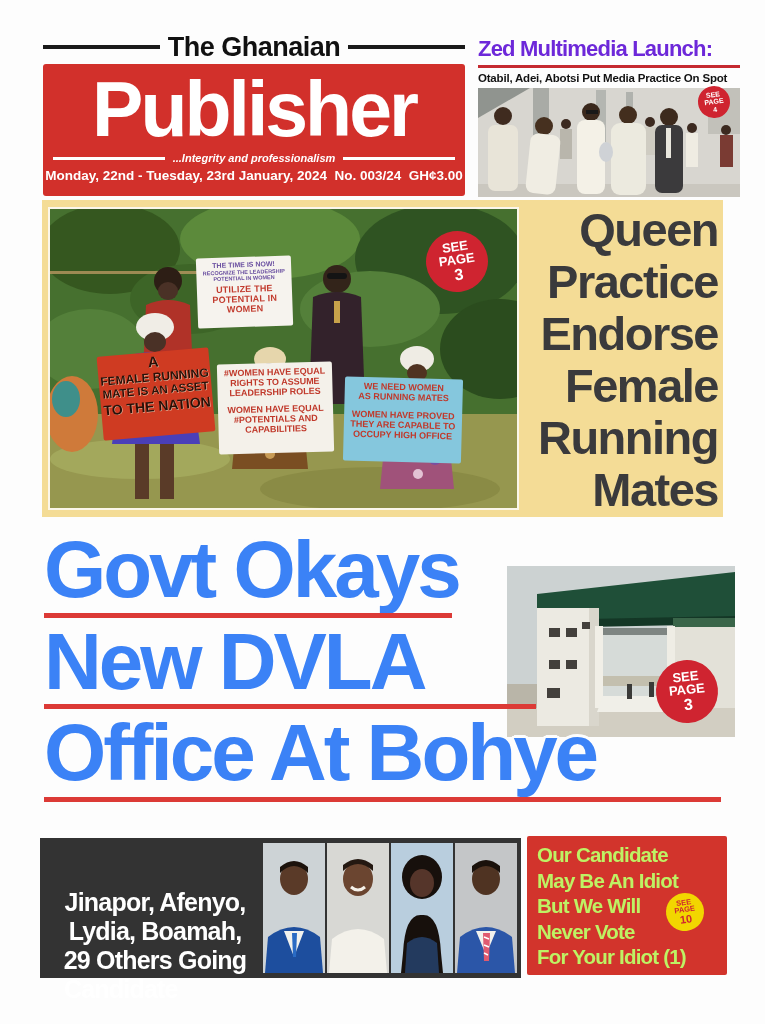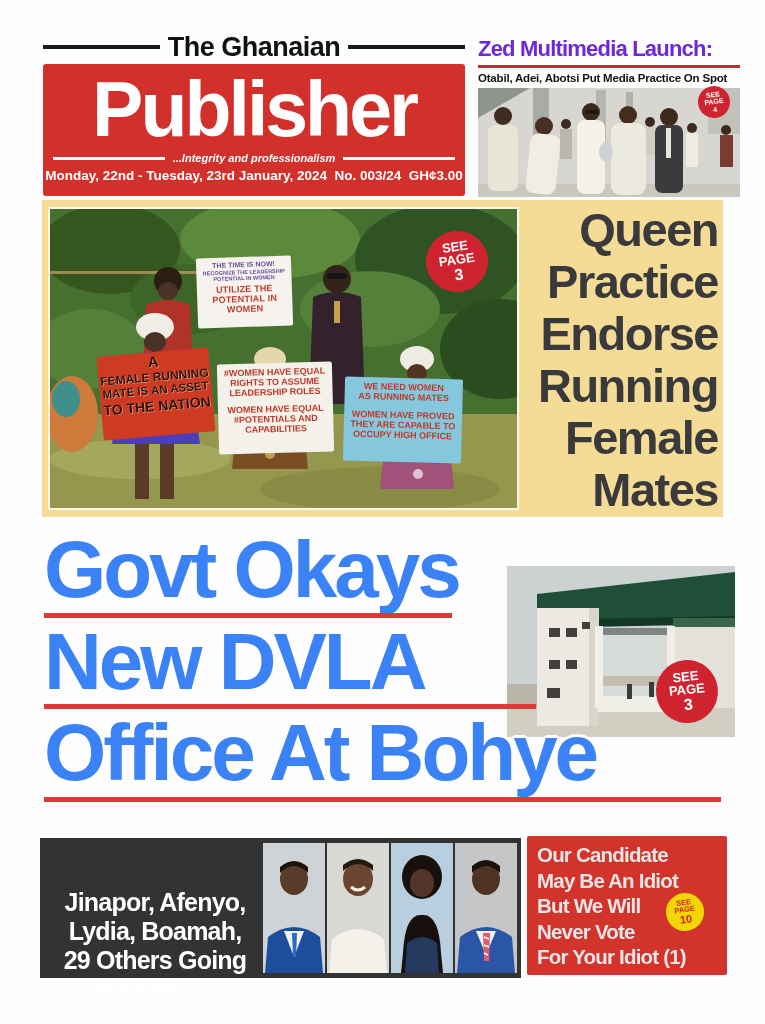--- a/index.html
+++ b/index.html
@@ -80,21 +80,21 @@
   .rule-2{top:704px;width:492px;}
   .rule-3{top:797px;width:677px;}
   
   .black-box{position:absolute;left:40px;top:838px;width:481px;height:140px;background:#333333;}
   .unopposed-text{position:absolute;left:6px;top:10px;width:218px;text-align:center;
     color:#fff;font-weight:bold;font-size:25px;line-height:29px;letter-spacing:-0.8px;margin-top:40px;}
   .portraits{position:absolute;left:223px;top:5px;width:254px;height:130px;display:flex;gap:2px;}
   .portrait{flex:1;overflow:hidden;background:#ccc;}
   .red-box{position:absolute;left:527px;top:836px;width:200px;height:139px;background:#d2342c;
     border-radius:2px;}
-  .candidate-text{position:absolute;left:10px;top:6px;color:#e5e5e5;font-weight:bold;
+  .candidate-text{position:absolute;left:10px;top:6px;color:#bef264;font-weight:bold;
     font-size:20.5px;line-height:25.5px;letter-spacing:-0.8px;white-space:nowrap;}
 </style>
 </head>
 <body>
 
 <div class="page">
 
   <div class="kicker-row">
     <div class="kicker-line"></div>
     <div class="kicker-text">The Ghanaian</div>
@@ -244,22 +244,22 @@
         <div>WOMEN HAVE PROVED</div>
         <div>THEY ARE CAPABLE TO</div>
         <div>OCCUPY HIGH OFFICE</div>
       </div>
     </div>
 
     <div class="queen-headline">
       <div>Queen</div>
       <div>Practice</div>
       <div>Endorse</div>
+      <div>Female</div>
       <div>Running</div>
-      <div>Female</div>
       <div>Mates</div>
     </div>
   </div>
 
   <div class="badge badge-red badge-queen">
     <span>SEE</span>
     <span>PAGE</span>
     <span class="badge-num">3</span>
   </div>
 

